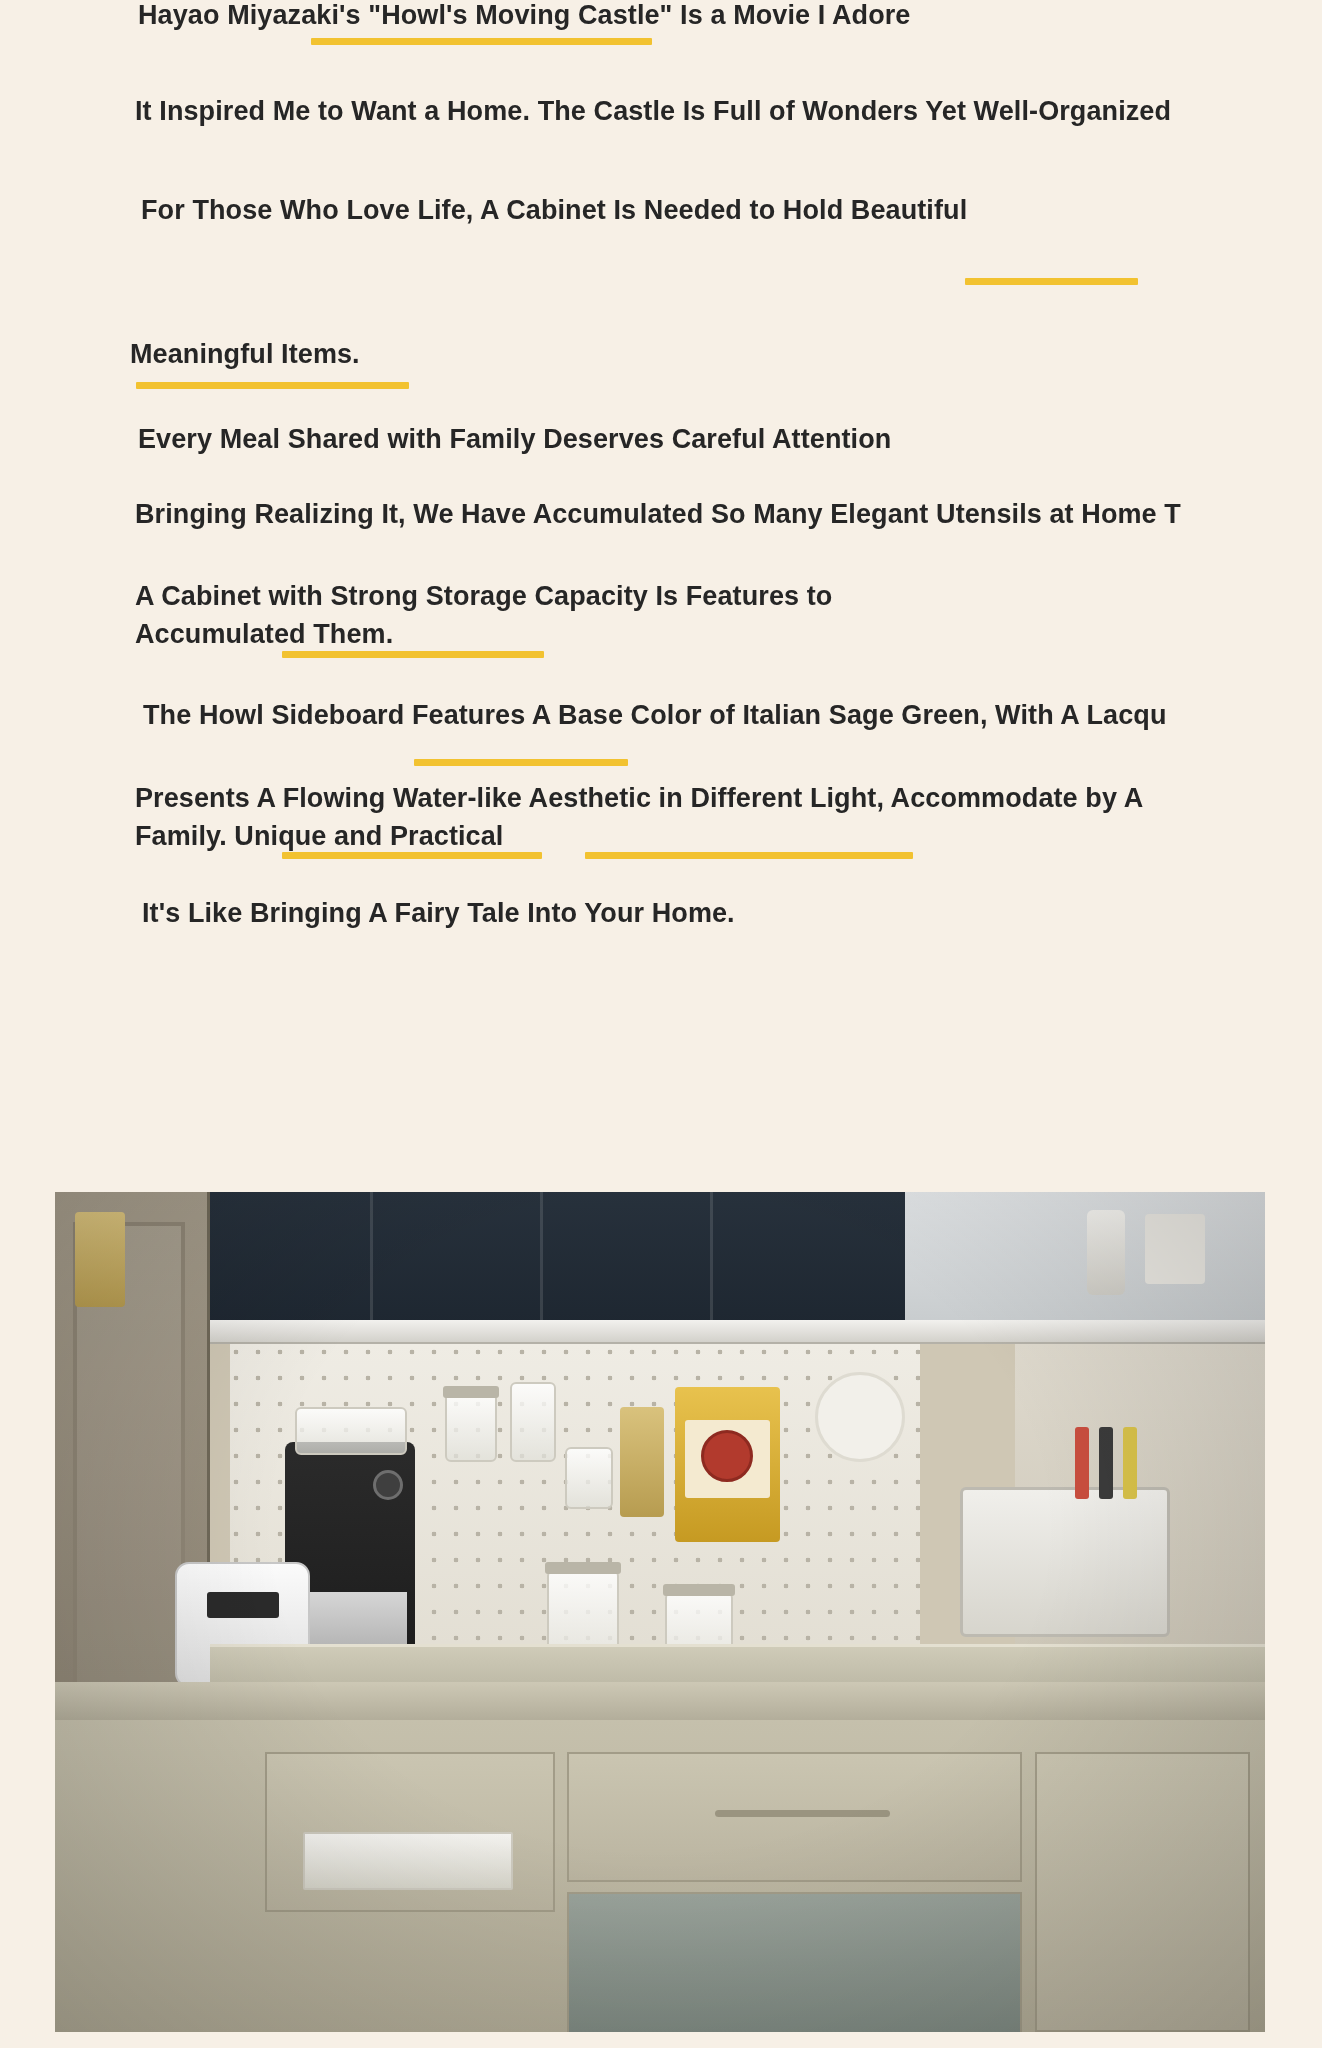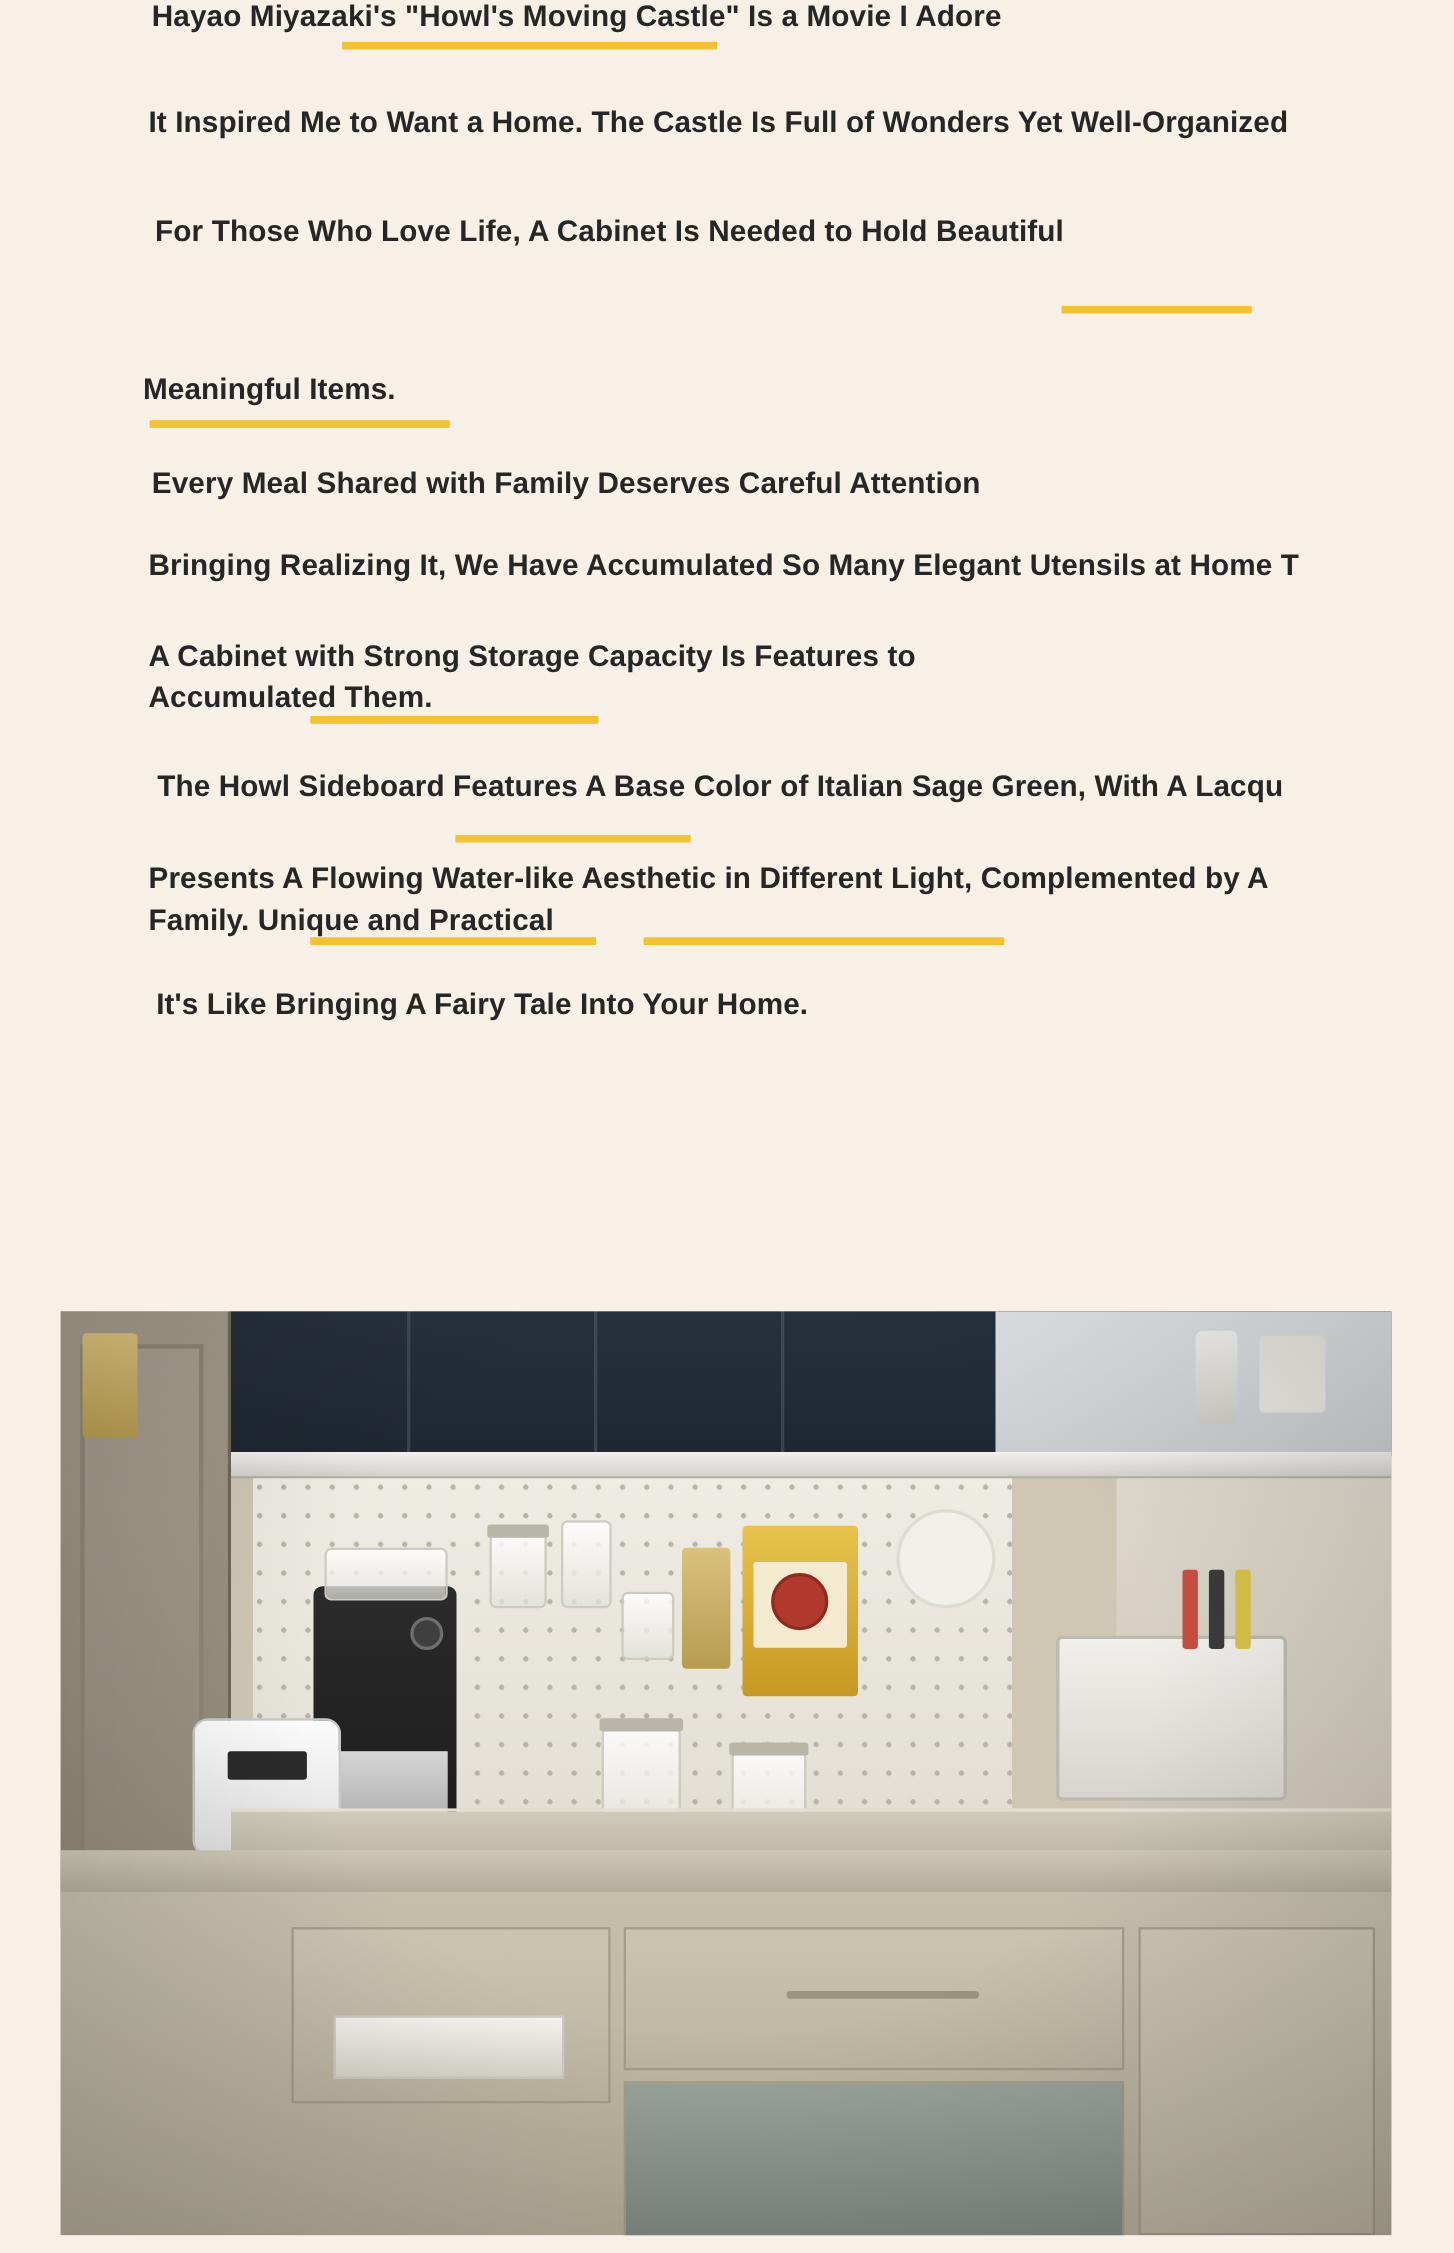--- a/index.html
+++ b/index.html
@@ -244,21 +244,21 @@
       <span class="txt">Accumulated Them.</span>
     </div>
     <span class="hl" style="left:282px; top:651px; width:262px;"></span>
 
     <div class="line" style="left:143px; top:700px; font-size:27px; position:absolute;">
       <span class="txt">The Howl Sideboard Features A Base Color of Italian Sage Green, With A Lacqu</span>
     </div>
     <span class="hl" style="left:414px; top:759px; width:214px;"></span>
 
     <div class="line" style="left:135px; top:783px; font-size:27px; position:absolute;">
-      <span class="txt">Presents A Flowing Water-like Aesthetic in Different Light, Complemented by A</span>
+      <span class="txt">Presents A Flowing Water-like Aesthetic in Different Light, Accommodate by A</span>
     </div>
 
     <div class="line" style="left:135px; top:821px; font-size:27px; position:absolute;">
       <span class="txt">Family. Unique and Practical</span>
     </div>
     <span class="hl" style="left:282px; top:852px; width:260px;"></span>
     <span class="hl" style="left:585px; top:852px; width:328px;"></span>
 
     <div class="line" style="left:142px; top:898px; font-size:27px; position:absolute;">
       <span class="txt">It's Like Bringing A Fairy Tale Into Your Home.</span>

